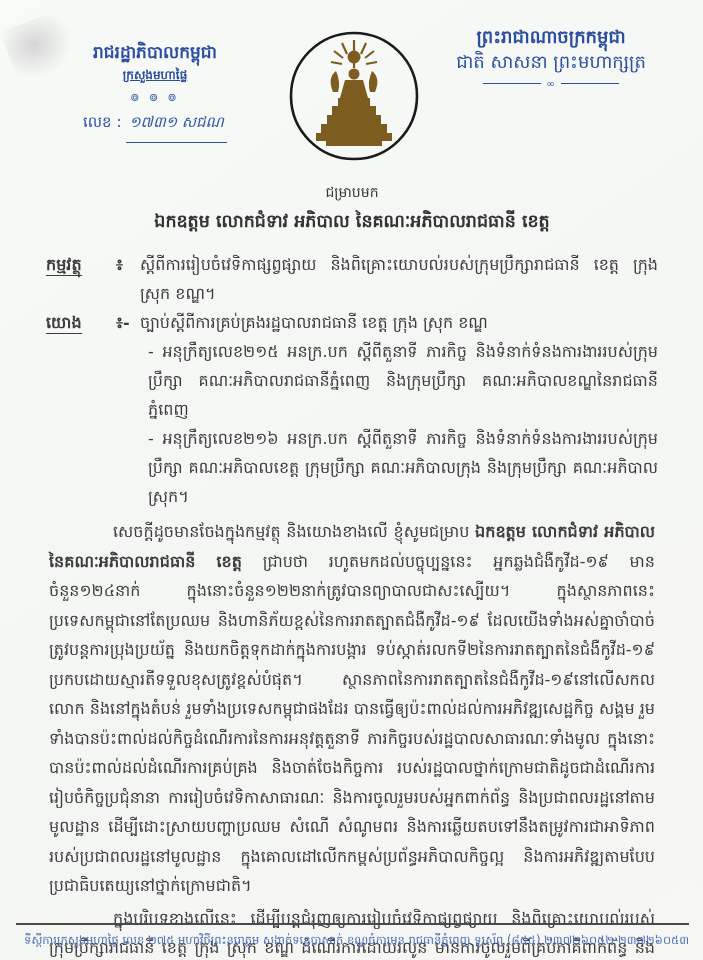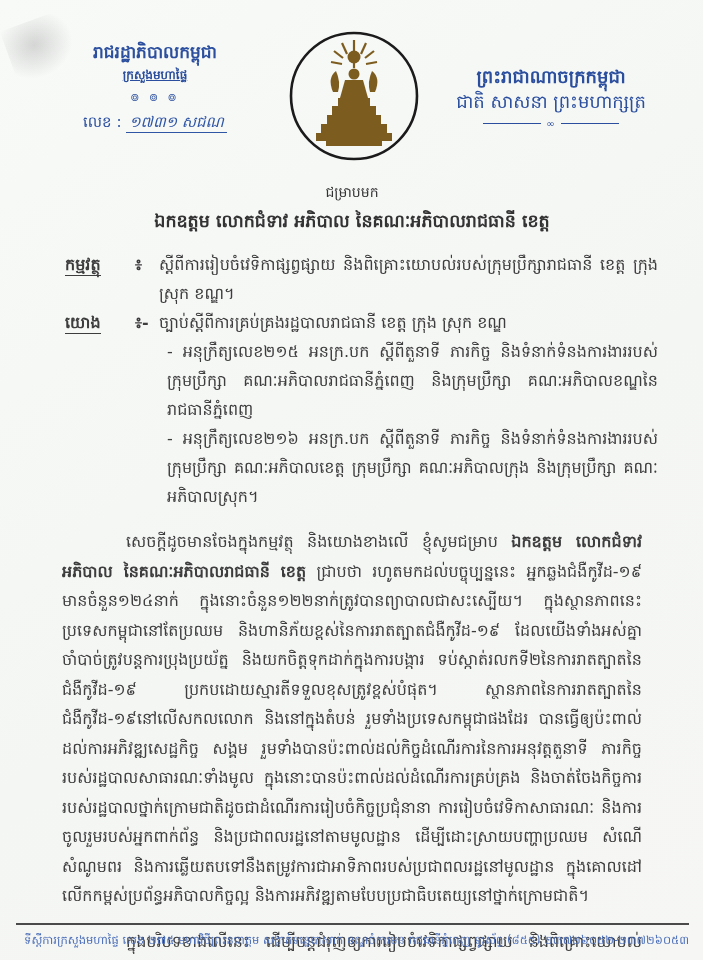--- a/index.html
+++ b/index.html
@@ -21,47 +21,47 @@
   
   .header{position:absolute;left:0;top:0;width:703px;height:172px;}
   .hdr-left{position:absolute;left:36px;top:40px;width:238px;text-align:center;color:#2b4f9e;}
   .hdr-left .l1{font-size:17px;font-weight:bold;line-height:24px;}
   .hdr-left .l2{font-size:12px;font-weight:bold;line-height:23px;text-decoration:underline;}
   .hdr-ornament{font-size:11px;letter-spacing:3px;color:#2b4f9e;margin-top:3px;}
   .doc-number{margin-top:6px;font-size:15px;color:#2b4f9e;}
   .doc-number .handwritten{
     font-family:"DejaVu Serif","Liberation Serif",serif;
     font-style:italic;color:#2f55a5;
-    border-bottom:1.5px solid #2f55a5;padding:0 3px 1px 3px;
+    border-bottom:1.5px solid #2f55a5;padding:0 3px 11px 3px;
   }
-  .hdr-right{position:absolute;left:428px;top:24px;width:246px;text-align:center;color:#2b4f9e;margin-top:40px;}
+  .hdr-right{position:absolute;left:428px;top:24px;width:246px;text-align:center;color:#2b4f9e;}
   .hdr-right .l1{font-size:18px;font-weight:bold;line-height:26px;}
   .hdr-right .l2{font-size:18px;line-height:24px;}
   .divider-ornament{display:flex;align-items:center;justify-content:center;margin-top:4px;color:#2b4f9e;}
   .divider-ornament .bar{height:1.5px;width:58px;background:#2b4f9e;}
   .divider-ornament .mid{font-size:10px;letter-spacing:1px;padding:0 5px;}
   
   .seal{position:absolute;left:286px;top:24px;width:136px;height:144px;}
   
   .content{position:absolute;left:46px;top:178px;width:612px;}
   .doc-title{text-align:center;color:#333;}
   .doc-title .t1{font-size:14px;font-weight:normal;line-height:28px;}
   .doc-title .t2{font-size:17.5px;font-weight:bold;line-height:30px;}
   
-  .meta{margin-top:14px;font-size:16px;line-height:29px;margin-left:19px;}
+  .meta{margin-top:14px;font-size:16px;line-height:29px;}
   .meta-row{display:flex;align-items:flex-start;}
   .meta-label{flex:none;width:70px;font-weight:bold;}
   .meta-label span{border-bottom:1.2px solid #3d3d3d;padding-bottom:1px;}
   .meta-colon{flex:none;width:24px;font-weight:bold;}
   .meta-content{flex:1;text-align:justify;}
   .ref-item{text-align:justify;}
   .ref-item.cont{padding-left:8px;}
   
   .body-text{margin-top:6px;font-size:16px;line-height:29.5px;text-align:justify;}
-  .body-text p{margin:16px;text-indent:64px;}
+  .body-text p{margin:3px;text-indent:64px;}
   .bold-inline{font-weight:bold;}
   
   .footer{position:absolute;left:16px;right:14px;bottom:10px;text-align:right;}
   .footer-rule{height:2px;background:#4a4a4a;margin-bottom:6px;}
   .footer-line{font-size:11.5px;line-height:19px;color:#4a6db8;}
 </style>
 </head>
 <body>
 
 <div class="page">

